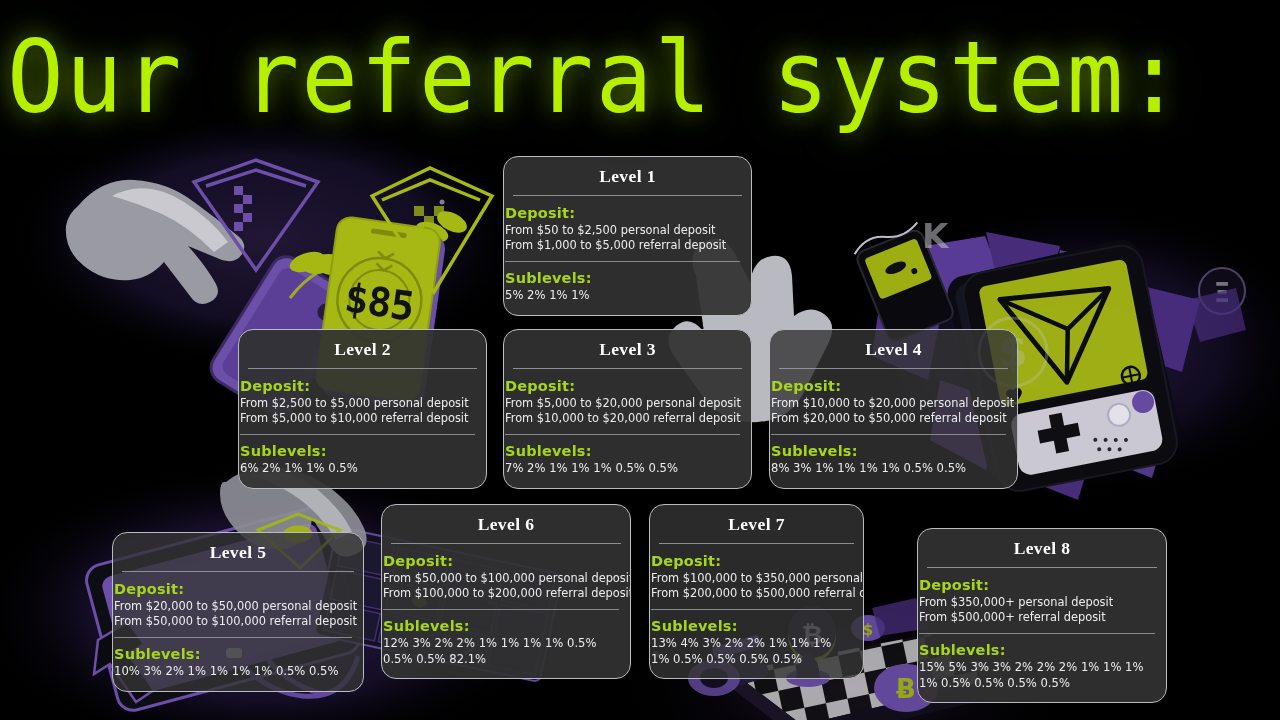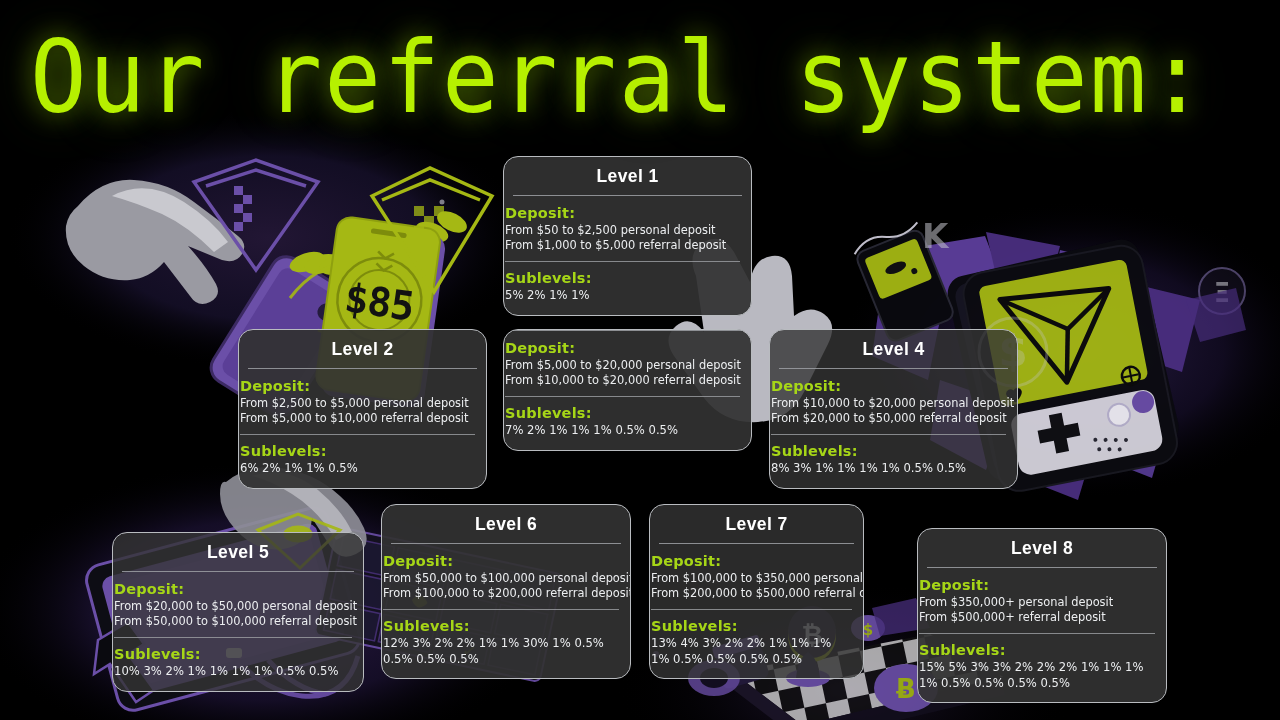--- a/index.html
+++ b/index.html
@@ -8,21 +8,21 @@
     font-family:"DejaVu Sans", sans-serif;
     position:relative;
     color:#fff;
   }
 
   
   #art { position:absolute; inset:0; width:1280px; height:720px; z-index:0; }
 
   
   .title-wrap{
-    position:absolute; left:0; top:28px; width:1096px; text-align:right; z-index:5;margin-left:48px;
+    position:absolute; left:0; top:28px; width:1096px; text-align:center; z-index:5;margin-left:48px;
   }
   .title{
     display:inline-block;
     font-family:"DejaVu Sans Mono", monospace;
     font-size:84px;
     line-height:1.0;
     font-weight:400;
     letter-spacing:2px;
     color:#b6f000;
     text-shadow:0 0 22px rgba(170,235,0,.55), 0 0 50px rgba(150,220,0,.25);
@@ -37,21 +37,21 @@
     border-radius:15px;
     background:rgba(50,50,50,.93);
     padding:0;
     z-index:4;
     overflow:hidden;
   }
   .card.translucent{ background:rgba(52,52,52,.80); }
 
   .card-title{
     text-align:center;
-    font-family:Liberation Sans, sans-serif;
+    font-family:Liberation Serif, serif;
     font-size:17.5px;
     font-weight:700;
     color:#ffffff;
     letter-spacing:.4px;
     padding:9px 10px 8px 10px;
   }
   .sep{
     height:1px; background:#9da0a4; opacity:.85;
     margin:0 9px;
   }
@@ -378,20 +378,21 @@
     <div class="sect-head">Deposit:</div>
     <div class="line">From $2,500 to $5,000 personal deposit</div>
     <div class="line">From $5,000 to $10,000 referral deposit</div>
     <div class="mini-sep"></div>
     <div class="sect-head">Sublevels:</div>
     <div class="subs">6% 2% 1% 1% 0.5%</div>
   </div>
 </div>
 
 <div class="card" style="left:503px; top:329px; width:249px;">
+  <div class="card-title">Level 3</div>
   <div class="sep"></div>
   <div class="card-body">
     <div class="sect-head">Deposit:</div>
     <div class="line">From $5,000 to $20,000 personal deposit</div>
     <div class="line">From $10,000 to $20,000 referral deposit</div>
     <div class="mini-sep"></div>
     <div class="sect-head">Sublevels:</div>
     <div class="subs">7% 2% 1% 1% 1% 0.5% 0.5%</div>
   </div>
 </div>
@@ -424,21 +425,21 @@
 
 <div class="card" style="left:381px; top:504px; width:250px;">
   <div class="card-title">Level 6</div>
   <div class="sep"></div>
   <div class="card-body">
     <div class="sect-head">Deposit:</div>
     <div class="line">From $50,000 to $100,000 personal deposit</div>
     <div class="line">From $100,000 to $200,000 referral deposit</div>
     <div class="mini-sep"></div>
     <div class="sect-head">Sublevels:</div>
-    <div class="subs">12% 3% 2% 2% 1% 1% 30% 1% 0.5% 0.5% 0.5% 0.5%</div>
+    <div class="subs">12% 3% 2% 2% 1% 1% 1% 1% 0.5% 0.5% 0.5% 82.1%</div>
   </div>
 </div>
 
 <div class="card translucent" style="left:649px; top:504px; width:215px;">
   <div class="card-title">Level 7</div>
   <div class="sep"></div>
   <div class="card-body">
     <div class="sect-head">Deposit:</div>
     <div class="line">From $100,000 to $350,000 personal deposit</div>
     <div class="line">From $200,000 to $500,000 referral deposit</div>

